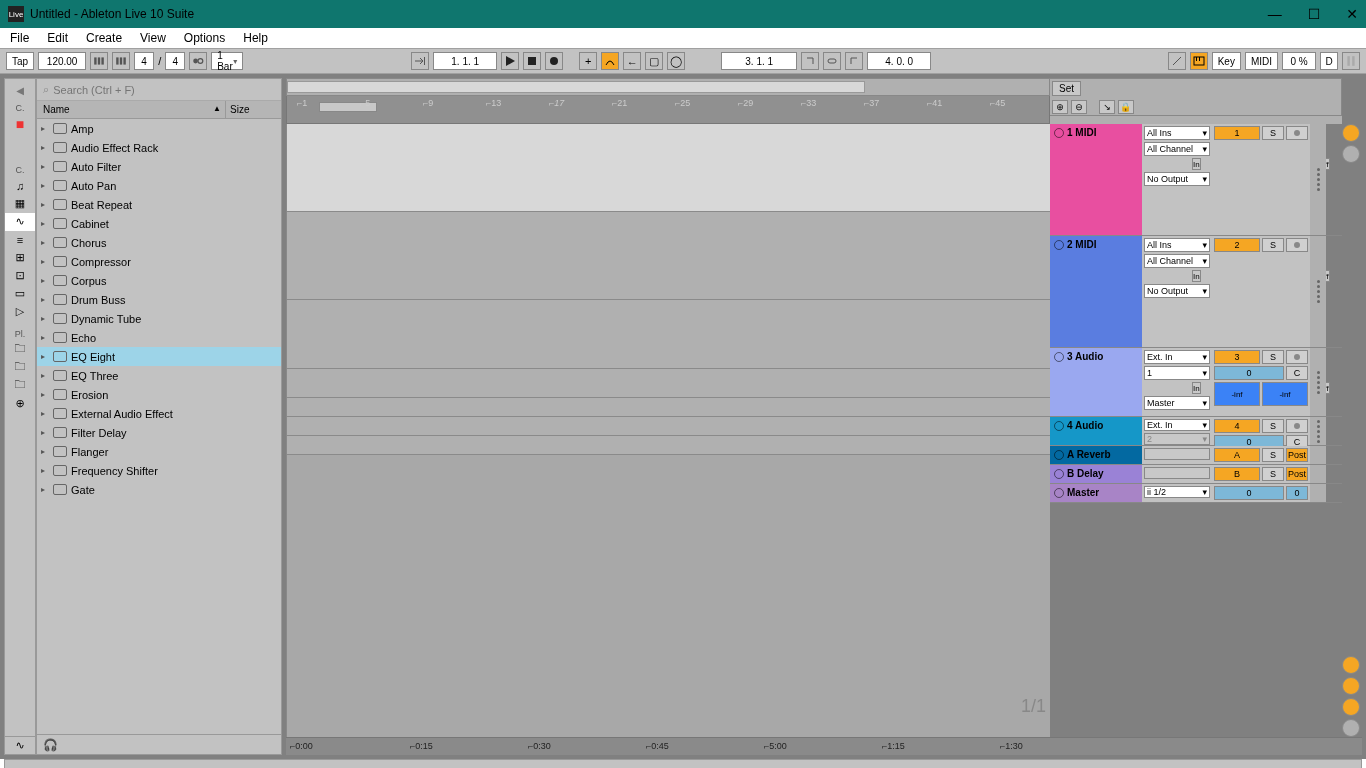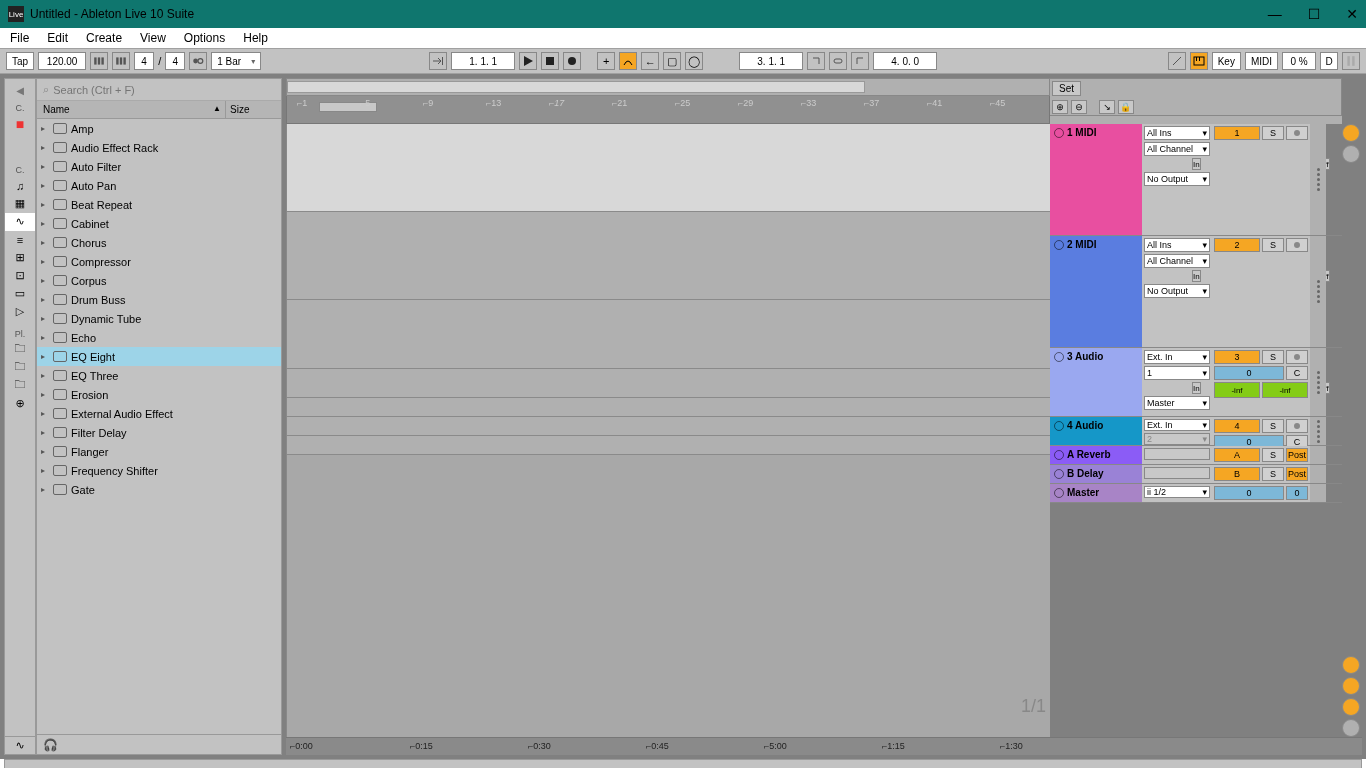--- a/index.html
+++ b/index.html
@@ -86,21 +86,21 @@
 .th-io .btns .b { flex:1; height: 12px; font-size: 8px; border: 1px solid #888; display: flex; align-items: center; justify-content: center; background: #c8c8c8; margin-left: 48px; }
 .th-io .btns .b.auto { background: #f5a623; }
 .th-mix { width: 98px; background: #c2c2c2; padding: 2px; display: flex; flex-direction: column; gap: 2px; }
 .mix-row { display: flex; gap: 2px; }
 .mix-row .num { flex:1; height: 14px; border: 1px solid #888; display: flex; align-items: center; justify-content: center; font-size: 9px; }
 .mix-row .num.orange { background: #f5a623; }
 .mix-row .num.blue { background: #7db8d8; }
 .mix-row .sbtn { width: 22px; height: 14px; border: 1px solid #888; display: flex; align-items: center; justify-content: center; font-size: 9px; background: #d0d0d0; }
 .mix-row .rec { width: 22px; height: 14px; border: 1px solid #888; display: flex; align-items: center; justify-content: center; background: #d0d0d0; }
 .mix-row .rec .dot { width: 6px; height: 6px; border-radius: 50%; background: #888; }
-.mix-row .small { flex:1; height: 16px; border: 1px solid #888; font-size: 8px; display: flex; align-items: center; justify-content: center; background: #84cc16; }
+.mix-row .small { flex:1; height: 24px; border: 1px solid #888; font-size: 8px; display: flex; align-items: center; justify-content: center; background: #3b82f6; }
 .th-meter { width: 16px; background: #b0b0b0; display: flex; flex-direction: column; align-items: center; justify-content: center; gap: 2px; }
 .th-meter .d { width: 3px; height: 3px; background: #666; border-radius: 50%; }
 
 .time-ruler { height: 18px; background: #8a8a8a; color: #222; font-size: 9px; position: relative; border-top: 1px solid #777; }
 .time-ruler .t { position: absolute; top: 3px; }
 .frac { position: absolute; right: 4px; bottom: 20px; font-size: 18px; color: #888; }
 
 
 .rightbtns { width: 20px; display: flex; flex-direction: column; gap: 3px; }
 .rightbtns .rb { width: 18px; height: 18px; border-radius: 9px; background: #b0b0b0; border: 1px solid #888; cursor: pointer; }
@@ -152,21 +152,21 @@
     </div>
   <div class="tb-box" style="width:20px">4</div>
   <span>/</span>
   <div class="tb-box" style="width:20px">4</div>
   <div class="tb-btn">
       <svg viewBox="0 0 10 10">
         <circle cx="3" cy="5" r="2" fill="#555"></circle>
         <circle cx="7" cy="5" r="2" fill="none" stroke="#555"></circle>
       </svg>
     </div>
-  <div class="tb-box arrow-down" style="width:50px;justify-content:space-between">
+  <div class="tb-box arrow-down" style="width:32px;justify-content:space-between">
       <span>1 Bar</span>
     </div>
 
   <div class="tb-sep" style="width:160px"></div>
 
   <div class="tb-btn">
       <svg viewBox="0 0 12 12">
         <path d="M1 6 H9 M6 3 L9 6 L6 9" stroke="#555" fill="none"></path>
         <rect x="10" y="2" width="1" height="8" fill="#555"></rect>
       </svg>
@@ -193,21 +193,21 @@
   <div class="tb-btn tb-on">
       <svg viewBox="0 0 12 12">
         <path d="M2 10 Q6 2 10 10" stroke="#000" fill="none"></path>
       </svg>
     </div>
   <div class="tb-btn">←</div>
   <div class="tb-btn">▢</div>
   <div class="tb-btn">◯</div>
 
   <div class="tb-sep" style="width:28px"></div>
-  <div class="tb-box" style="width:64px">3.   1.   1</div>
+  <div class="tb-box" style="width:76px">3.   1.   1</div>
   <div class="tb-btn">
       <svg viewBox="0 0 12 12">
         <path d="M3 3 L9 3 L9 9" stroke="#555" fill="none"></path>
       </svg>
     </div>
   <div class="tb-btn">
       <svg viewBox="0 0 12 12">
         <rect x="2" y="4" width="8" height="4" rx="2" fill="none" stroke="#555"></rect>
       </svg>
     </div>
@@ -603,21 +603,21 @@
   </div>
     <div class="th-meter">
               <div class="d"></div>
               <div class="d"></div>
               <div class="d"></div>
               <div class="d"></div>
               <div class="d"></div>
             </div>
           </div>
           <div class="track-head thin">
-            <div class="th-color" style="background:#8b5cf6">
+            <div class="th-color" style="background:#0369a1">
               <div class="circ"></div>
               <span>A Reverb</span>
             </div>
     <div class="th-io">
               <div class="dd disabled" style="height:12px"></div>
             </div>
     <div class="th-mix">
               <div class="mix-row">
                 <div class="num orange">A</div>
                 <div class="sbtn">S</div>

